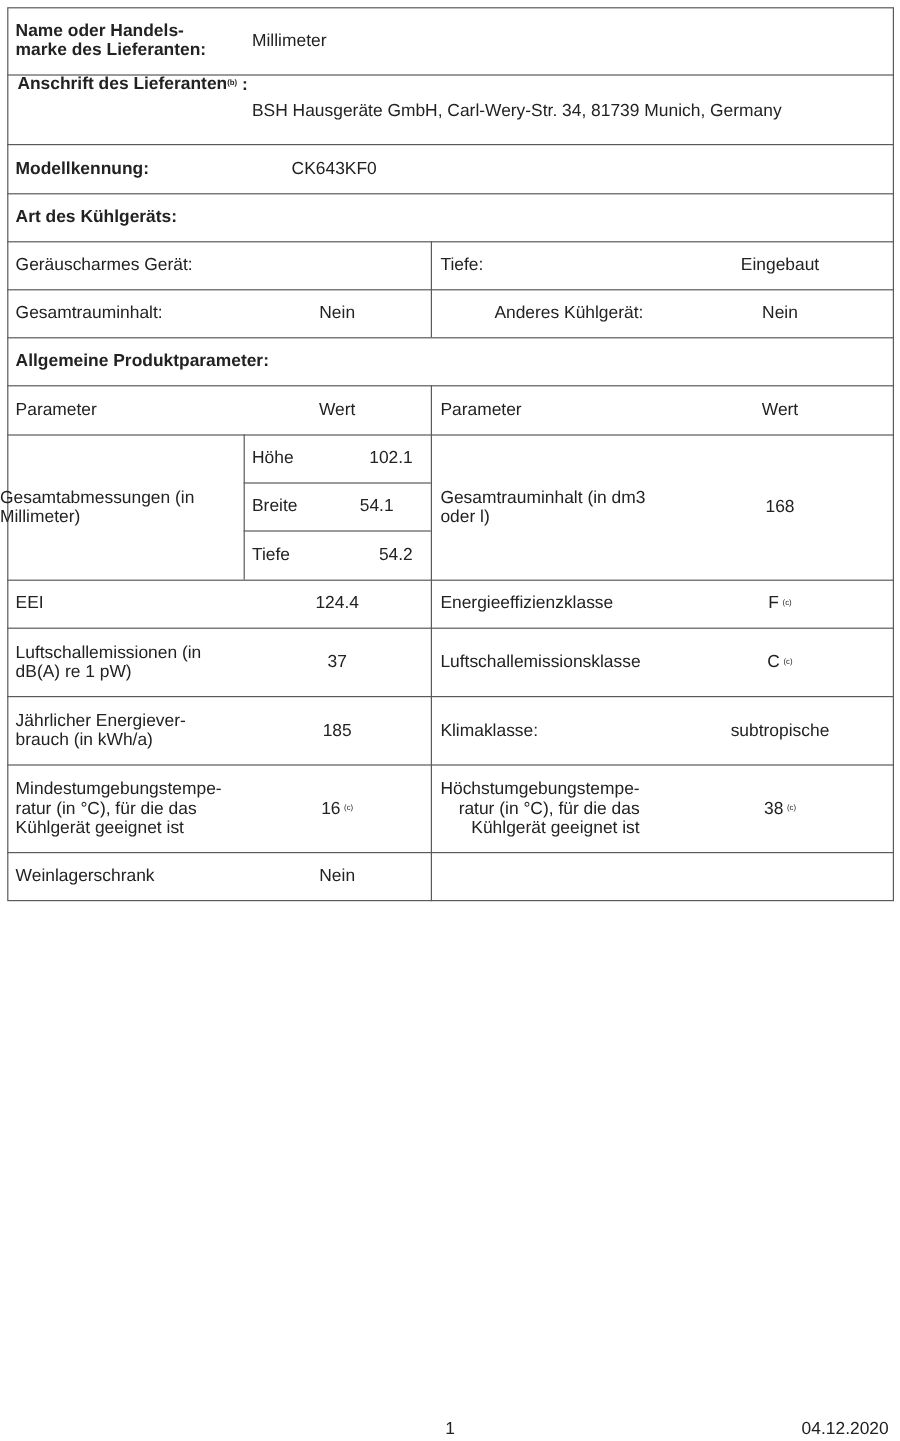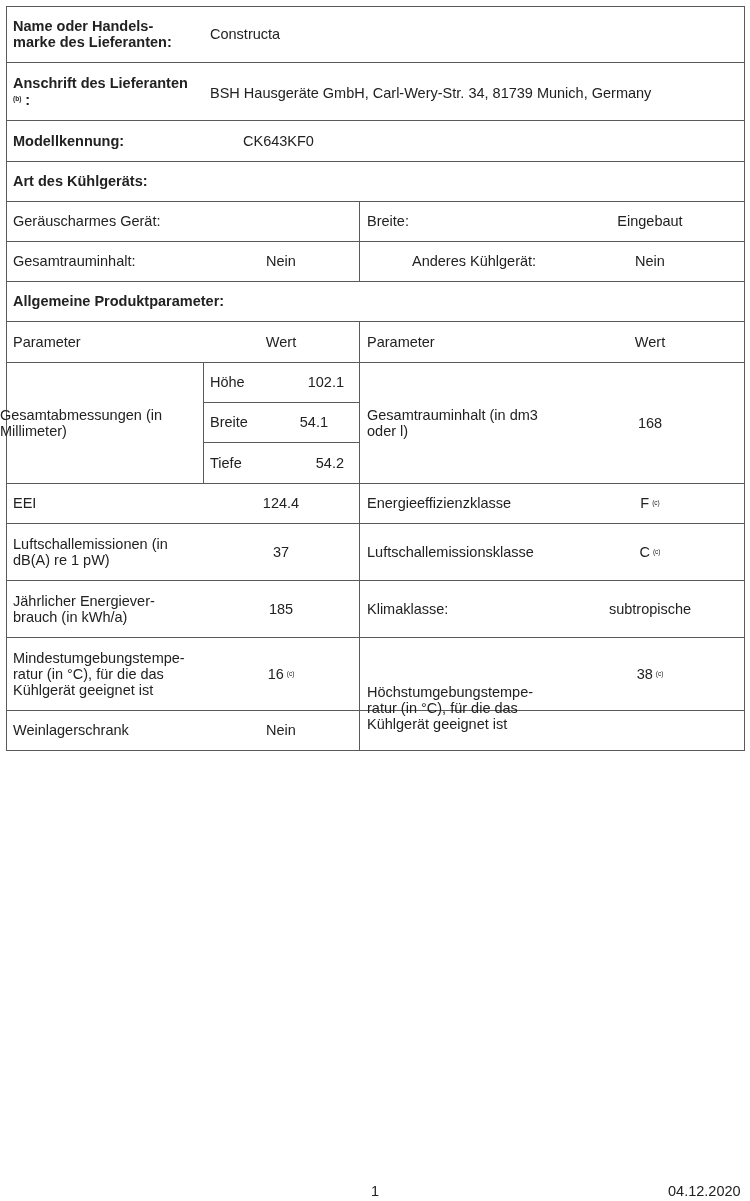--- a/index.html
+++ b/index.html
@@ -34,36 +34,36 @@
 <div class="hline" style="left:6px;width:739px;top:580px;"></div>
 <div class="hline" style="left:6px;width:739px;top:637px;"></div>
 <div class="hline" style="left:6px;width:739px;top:710px;"></div>
 
 <div class="vline" style="left:359px;top:201px;height:80px;"></div>
 <div class="vline" style="left:359px;top:321px;height:430px;"></div>
 <div class="vline" style="left:203px;top:362px;height:121px;"></div>
 
 <div class="cell bold" style="left:13px;top:6px;width:190px;height:56px;white-space:pre-line;">Name oder Handels-
 marke des Lieferanten:</div>
-<div class="cell" style="left:210px;top:6px;width:520px;height:56px;">Constructa</div>
+<div class="cell" style="left:210px;top:6px;width:520px;height:56px;">Millimeter</div>
 
-<div class="cell bold" style="left:13px;top:62px;width:195px;height:58px;flex-direction:column;align-items:flex-start;justify-content:center;">
+<div class="cell bold" style="left:13px;top:62px;width:195px;height:58px;flex-direction:row;align-items:flex-start;justify-content:center;">
   <span>Anschrift des Lieferanten</span>
   <span><span style="font-size:6.5px;vertical-align:4px;">(b)</span> <span>:</span></span>
 </div>
 <div class="cell" style="left:210px;top:64px;width:530px;height:58px;">BSH Hausgeräte GmbH, Carl-Wery-Str. 34, 81739 Munich, Germany</div>
 
 <div class="cell bold" style="left:13px;top:120px;width:190px;height:41px;">Modellkennung:</div>
 <div class="cell" style="left:210px;top:120px;width:300px;height:41px;margin-left:33px;">CK643KF0</div>
 
 <div class="cell bold" style="left:13px;top:161px;width:400px;height:40px;">Art des Kühlgeräts:</div>
 
 <div class="cell" style="left:13px;top:201px;width:240px;height:40px;">Geräuscharmes Gerät:</div>
 <div class="cell center" style="left:203px;top:201px;width:156px;height:40px;"></div>
-<div class="cell" style="left:367px;top:201px;width:200px;height:40px;">Breite:</div>
+<div class="cell" style="left:367px;top:201px;width:200px;height:40px;">Tiefe:</div>
 <div class="cell center" style="left:555px;top:201px;width:190px;height:40px;">Eingebaut</div>
 
 <div class="cell" style="left:13px;top:241px;width:190px;height:40px;">Gesamtrauminhalt:</div>
 <div class="cell center" style="left:203px;top:241px;width:156px;height:40px;">Nein</div>
 <div class="cell" style="left:367px;top:241px;width:200px;height:40px;margin-left:45px;">Anderes Kühlgerät:</div>
 <div class="cell center" style="left:555px;top:241px;width:190px;height:40px;">Nein</div>
 
 <div class="cell bold" style="left:13px;top:281px;width:400px;height:40px;">Allgemeine Produktparameter:</div>
 
 <div class="cell" style="left:13px;top:321px;width:190px;height:41px;">Parameter</div>
@@ -106,21 +106,21 @@
 <div class="cell" style="left:367px;top:580px;width:200px;height:57px;">Klimaklasse:</div>
 <div class="cell center" style="left:555px;top:580px;width:190px;height:57px;">subtropische</div>
 
 <div class="cell" style="left:13px;top:637px;width:195px;height:73px;white-space:pre-line;">Mindestumgebungstempe-
 ratur (in °C), für die das
 Kühlgerät geeignet ist</div>
 <div class="cell center" style="left:203px;top:637px;width:156px;height:73px;">
   <span>16</span>
     <sup class="fn">(c)</sup>
 </div>
-<div class="cell" style="left:367px;top:671px;width:200px;height:73px;white-space:pre-line;">Höchstumgebungstempe-
+<div class="cell" style="left:367px;top:637px;width:200px;height:73px;white-space:pre-line;text-align:right;">Höchstumgebungstempe-
 ratur (in °C), für die das
 Kühlgerät geeignet ist</div>
 <div class="cell center" style="left:555px;top:637px;width:190px;height:73px;">
   <span>38</span>
     <sup class="fn">(c)</sup>
 </div>
 
 <div class="cell" style="left:13px;top:710px;width:190px;height:40px;">Weinlagerschrank</div>
 <div class="cell center" style="left:203px;top:710px;width:156px;height:40px;">Nein</div>
 

